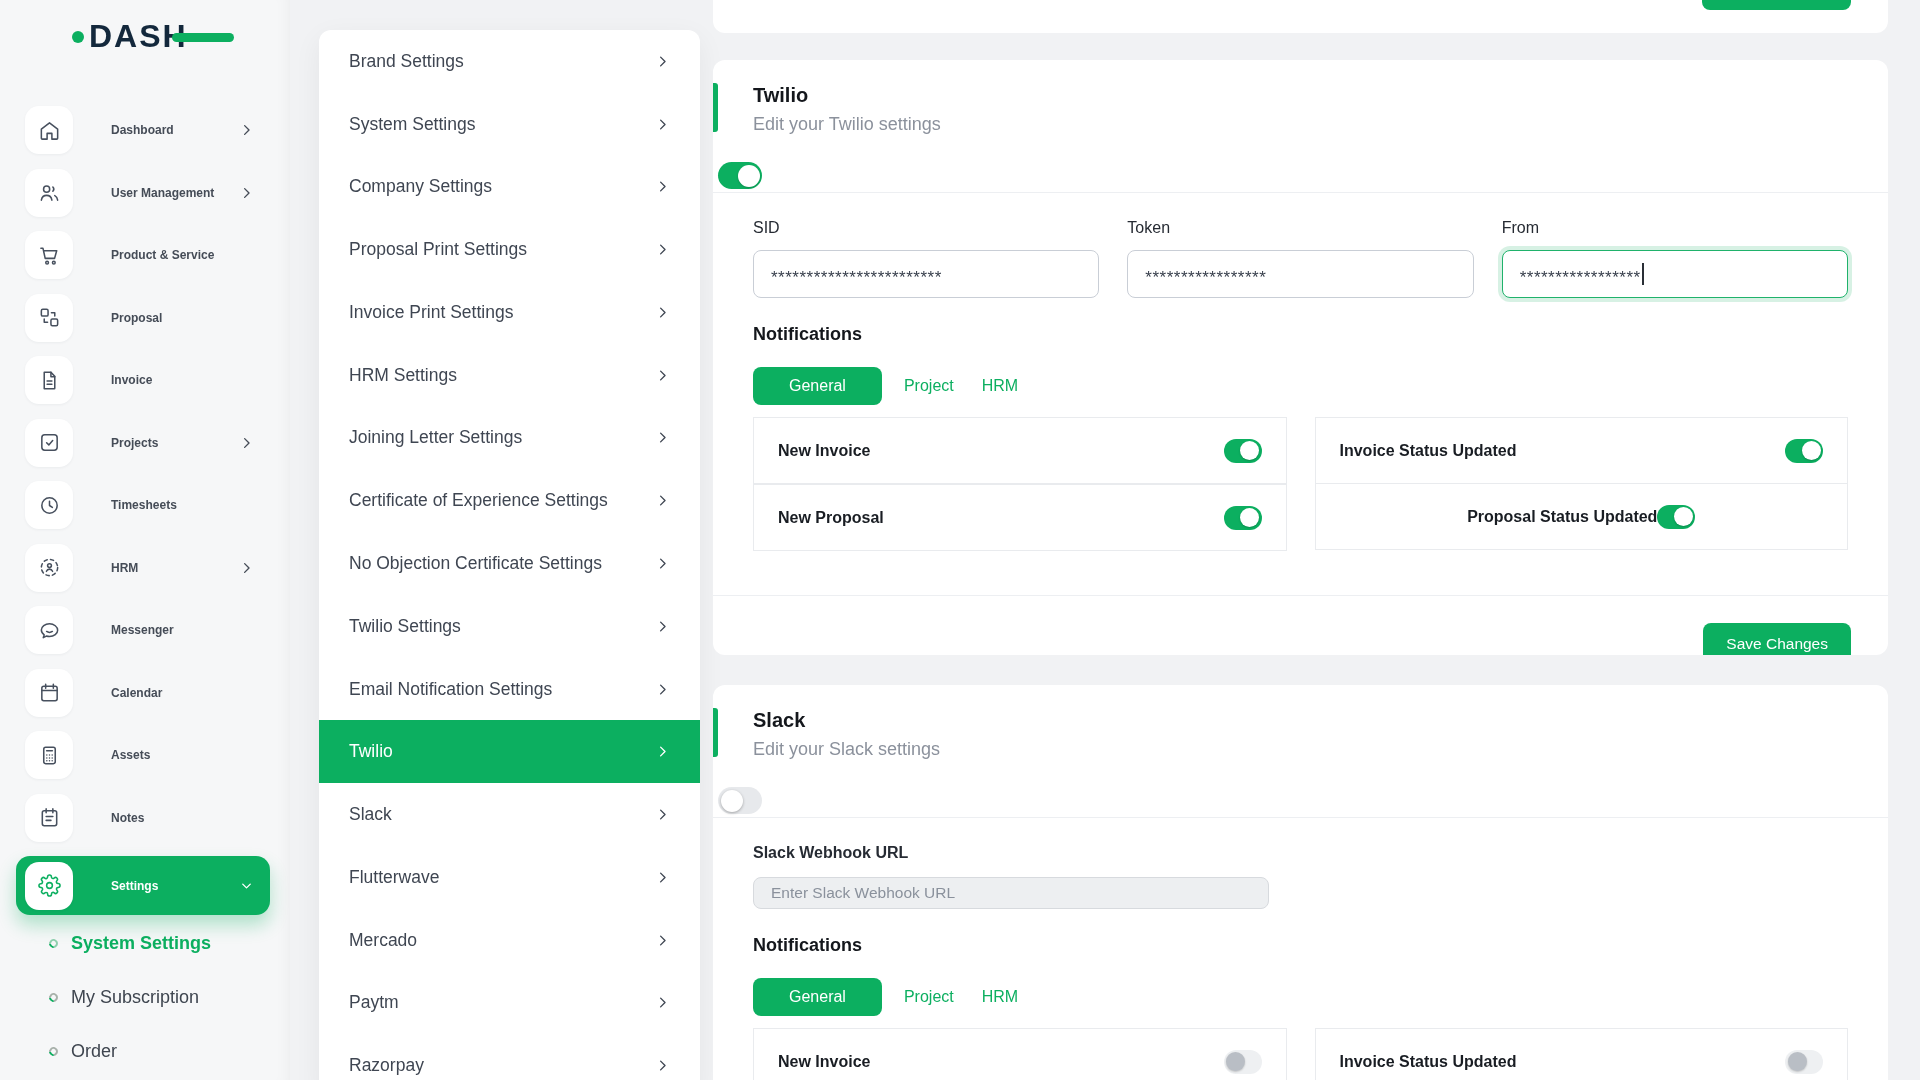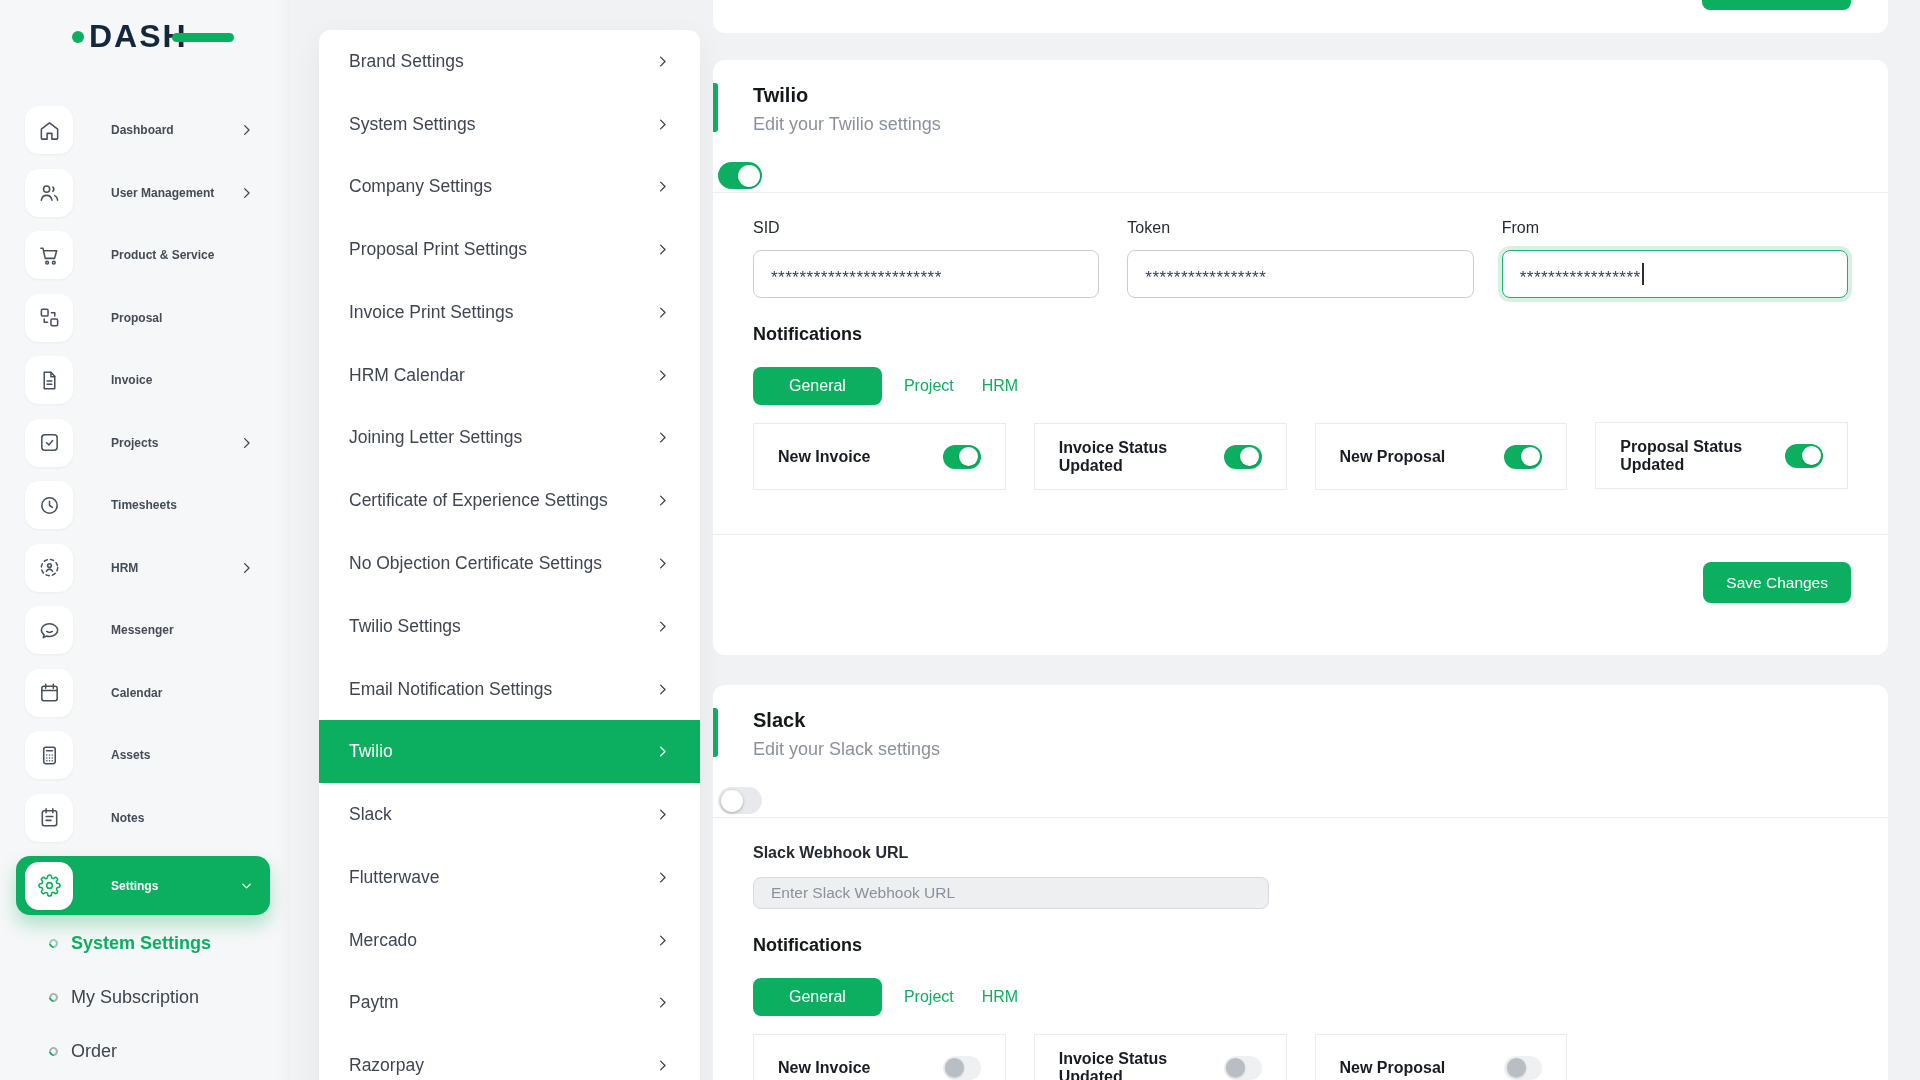--- a/index.html
+++ b/index.html
@@ -88,21 +88,21 @@
     font-size:17px; color:#39404d; letter-spacing:.5px; cursor:text; background:#fff;
   }
   .finput.focused{ border:1px solid #1fb26b; box-shadow:0 0 0 4px rgba(32,178,107,.18); }
   .mask{ padding-top:7px; }
   .caret{ width:2px; height:22px; background:#2a2f36; margin-left:1px; animation:blink 1.1s steps(1) infinite; }
   @keyframes blink { 50% { opacity:0; } }
   .notif-title{ margin-top:26px; font-size:18px; font-weight:700; color:#14171c; }
   .tabs{ margin-top:22px; display:flex; align-items:center; }
   .tab{ font-size:16px; color:#0caf60; margin-right:28px; cursor:pointer; }
   .tab.active{ background:#0caf60; color:#fff; padding:10px 36px; border-radius:8px; margin-right:22px; }
-  .boxes{ margin-top:18px; display:grid; grid-template-columns:1fr 1fr 1fr 1fr; column-gap:28px; }
+  .boxes{ margin-top:12px; display:grid; grid-template-columns:1fr 1fr; column-gap:28px; }
   .nbox{ height:67px; border:1px solid #e9ebee; background:#fff; display:flex; align-items:center; justify-content:space-between; padding:0 24px; }
   .nbox.r2{ margin-top:-1px;justify-content:center; }
   .nbox-label{ font-size:16px; font-weight:700; color:#191d23; }
   .body-gap{ height:44px; }
   .hr2{ height:1px; background:#edeff2; }
   .save-row{ padding:27px 37px 0; display:flex; justify-content:flex-end; }
   .btn{
     background:#0caf60; color:#fff; border:none; border-radius:8px; height:41px;
     padding:0 23px; font-size:15.5px; font-family:inherit; cursor:pointer;
   }
@@ -324,21 +324,21 @@
     </div>
     <div class="menu-item">
       <span>Invoice Print Settings</span>
       <span class="chev">
         <svg width="15" height="15" viewBox="0 0 24 24" fill="none" stroke="currentColor" stroke-width="2.2" stroke-linecap="round" stroke-linejoin="round">
           <path d="m9 5 7 7-7 7"></path>
         </svg>
       </span>
     </div>
     <div class="menu-item">
-      <span>HRM Calendar</span>
+      <span>HRM Settings</span>
       <span class="chev">
         <svg width="15" height="15" viewBox="0 0 24 24" fill="none" stroke="currentColor" stroke-width="2.2" stroke-linecap="round" stroke-linejoin="round">
           <path d="m9 5 7 7-7 7"></path>
         </svg>
       </span>
     </div>
     <div class="menu-item">
       <span>Joining Letter Settings</span>
       <span class="chev">
         <svg width="15" height="15" viewBox="0 0 24 24" fill="none" stroke="currentColor" stroke-width="2.2" stroke-linecap="round" stroke-linejoin="round">

